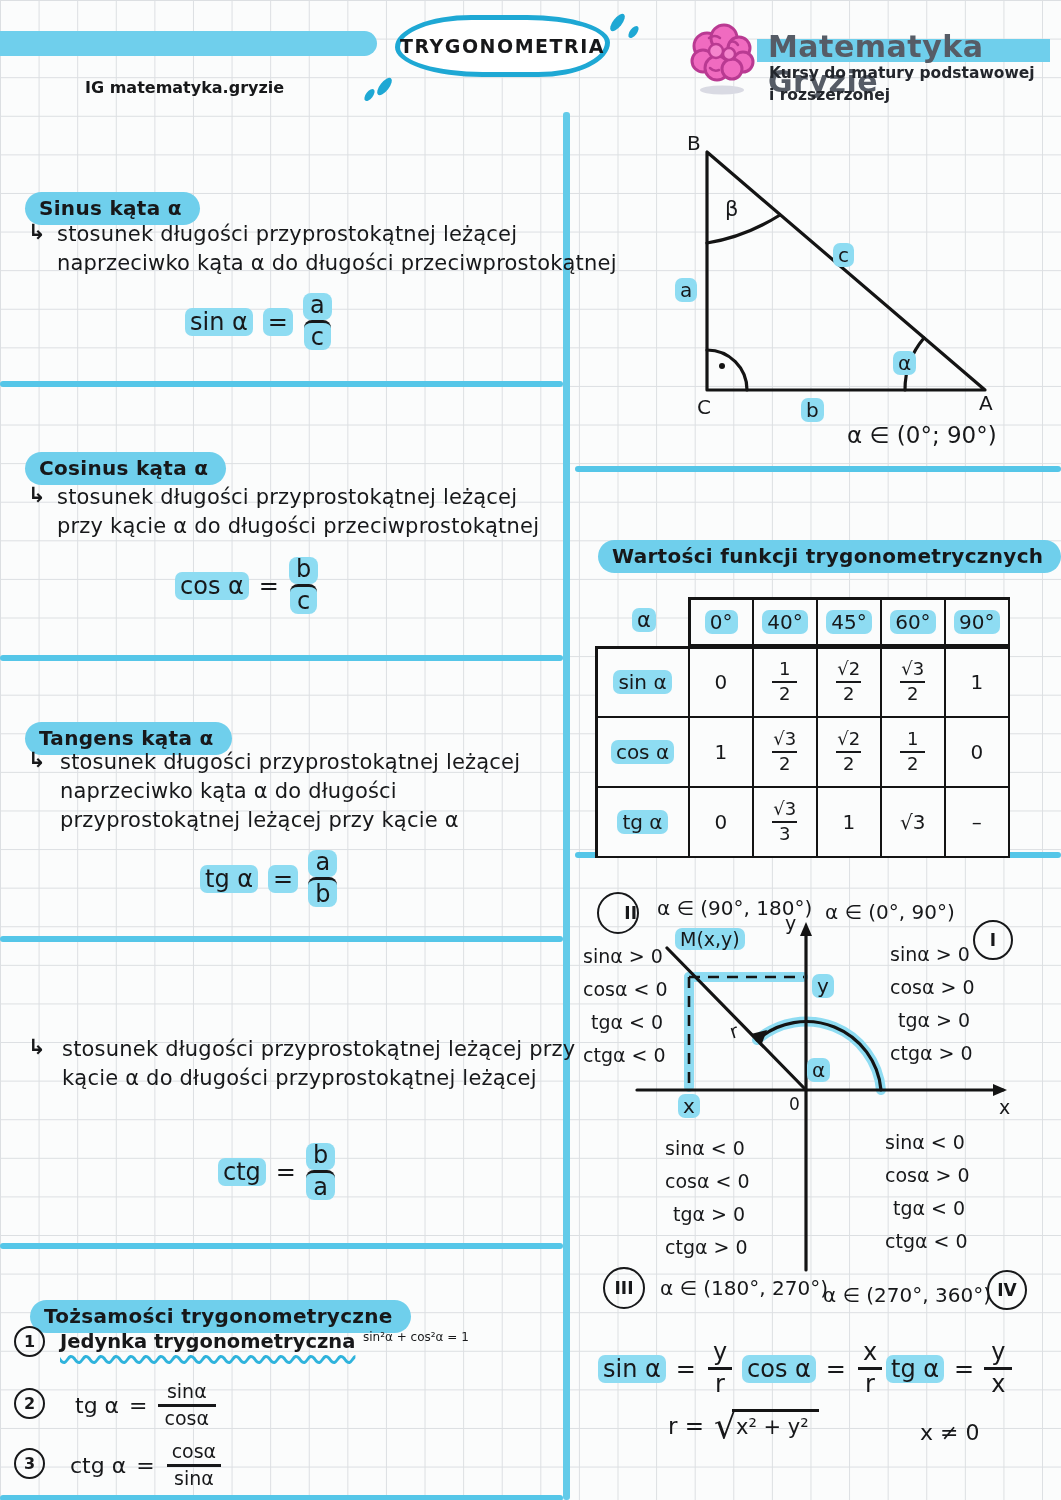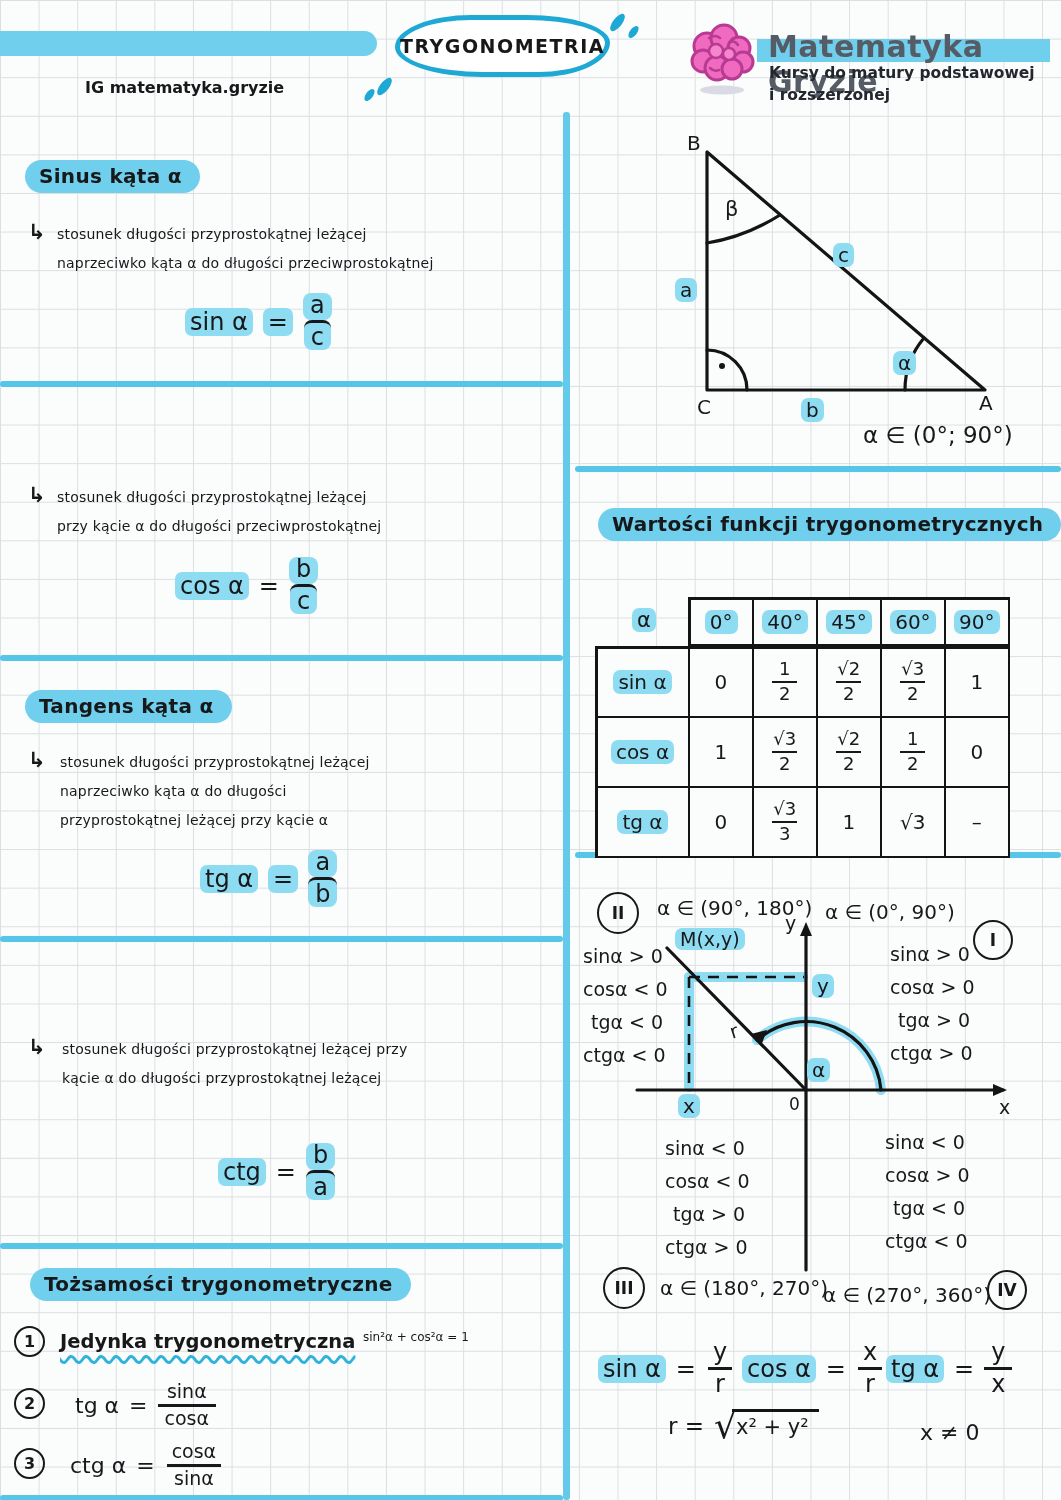--- a/index.html
+++ b/index.html
@@ -15,38 +15,39 @@
   }
   .abs { position:absolute; }
   
   .bar { background:#6fcfec; border-radius:14px; }
   .divider-h { position:absolute; height:6px; border-radius:3px; background:#55c6e8; }
   .divider-v { position:absolute; width:7px; border-radius:3px; background:#63cbe9; }
   .pill {
     display:inline-block; background:#6fcfec; border-radius:17px;
     padding:4px 18px 5px 14px; font-size:20px; font-weight:600; letter-spacing:.3px;
     white-space:nowrap;
+    margin-top:32px;
   }
   .hl { background:#8edcf2; border-radius:7px; padding:0 5px; }
   
   .cloud {
     position:absolute; border:5px solid #1ea8d4; background:#fff;
     border-radius:48% 52% 45% 55% / 70% 60% 75% 65%;
     display:flex; align-items:center; justify-content:center;
     font-weight:bold; font-size:19px; letter-spacing:1.5px;
   }
   .tick { position:absolute; width:9px; height:21px; background:#1ea8d4; border-radius:50%; }
   
   .frow { position:absolute; display:flex; align-items:center; gap:10px; font-size:24px; }
   .frac { display:inline-flex; flex-direction:column; align-items:center; vertical-align:middle; }
   .frac .num { padding:0 7px 2px; line-height:1.05; }
   .frac .den { border-top:3px solid #17181a; padding:2px 7px 0; line-height:1.05; }
   .frac.fhl .num, .frac.fhl .den { background:#8edcf2; border-radius:8px; }
   .frac.small { font-size:19px; }
-  .desc { position:absolute; font-size:14px; line-height:29px; letter-spacing:.2px; }
+  .desc { position:absolute; font-size:21px; line-height:29px; letter-spacing:.2px; }
   .bullet { position:absolute; font-size:21px; font-weight:bold; }
   .circ {
     position:absolute; border:2.5px solid #17181a; border-radius:50%;
     display:flex; align-items:center; justify-content:center; background:transparent;
     font-size:16px; font-weight:600;
   }
   .qcirc { width:42px; height:42px; font-size:17px; }
   .ncirc { width:31px; height:31px; }
   .wavy {
     text-decoration:underline wavy #2fb3dc 2.5px;
@@ -138,20 +139,23 @@
   </div>
   <div class="frow" style="left:185px;top:293px;">
     <span class="hl">sin α</span>
     <span class="hl">=</span>
     <span class="frac fhl">
       <span class="num">a</span>
       <span class="den">c</span>
     </span>
   </div>
 
+  <div class="abs" style="left:25px;top:420px;">
+    <span class="pill">Cosinus kąta α</span>
+  </div>
   <div class="bullet" style="left:28px;top:483px;">↳</div>
   <div class="desc" style="left:57px;top:483px;">
     <div>stosunek długości przyprostokątnej leżącej</div>
     <div>przy kącie α do długości przeciwprostokątnej</div>
   </div>
   <div class="frow" style="left:175px;top:557px;">
     <span class="hl">cos α</span>
     <span>=</span>
     <span class="frac fhl">
       <span class="num">b</span>
@@ -236,21 +240,21 @@
       <circle cx="147" cy="241" r="3" fill="#141414"></circle>
     </svg>
     <div class="lab" style="left:112px;top:6px;">B</div>
     <div class="lab" style="left:150px;top:72px;font-size:21px;">β</div>
     <div class="lab hl" style="left:258px;top:118px;">c</div>
     <div class="lab hl" style="left:100px;top:153px;">a</div>
     <div class="lab hl" style="left:318px;top:226px;">α</div>
     <div class="lab" style="left:122px;top:270px;">C</div>
     <div class="lab hl" style="left:226px;top:273px;">b</div>
     <div class="lab" style="left:404px;top:266px;">A</div>
-    <div class="lab" style="left:288px;top:297px;font-size:23px;">α ∈ (0°; 90°)</div>
+    <div class="lab" style="left:272px;top:297px;font-size:23px;">α ∈ (0°; 90°)</div>
   </div>
 
   <div class="abs" style="left:598px;top:508px;">
     <span class="pill">Wartości funkcji trygonometrycznych</span>
   </div>
   <div class="abs hl" style="left:632px;top:608px;font-size:21px;">α</div>
 
   <div class="vt-head" style="left:688px;top:597px;width:322px;height:49px;">
     <div class="vt-cell">
         <span class="hl">0°</span>
@@ -369,21 +373,21 @@
       <g stroke="#141414" stroke-width="2.6" fill="none" stroke-dasharray="11 8">
         <line x1="114" y1="97" x2="229" y2="97"></line>
         <line x1="114" y1="97" x2="114" y2="208"></line>
       </g>
 
       <polygon points="231,42 225,56 237,56" fill="#141414"></polygon>
       <polygon points="432,210 418,204 418,216" fill="#141414"></polygon>
       <polygon points="176,154 192,150 186,166" fill="#141414"></polygon>
     </svg>
 
-    <div class="circ qcirc" style="left:22px;top:12px;">
+    <div class="circ qcirc" style="left:22px;top:12px;justify-content:flex-end;">
       <span>II</span>
     </div>
     <div class="rangetxt" style="left:82px;top:16px;">α ∈ (90°, 180°)</div>
     <div class="rangetxt" style="left:250px;top:20px;">α ∈ (0°, 90°)</div>
     <div class="circ qcirc" style="left:398px;top:40px;width:40px;height:40px;">
       <span>I</span>
     </div>
 
     <div class="lab hl" style="left:100px;top:48px;font-size:19px;font-weight:400;">M(x,y)</div>
     <div class="lab" style="left:210px;top:32px;font-size:19px;">y</div>

